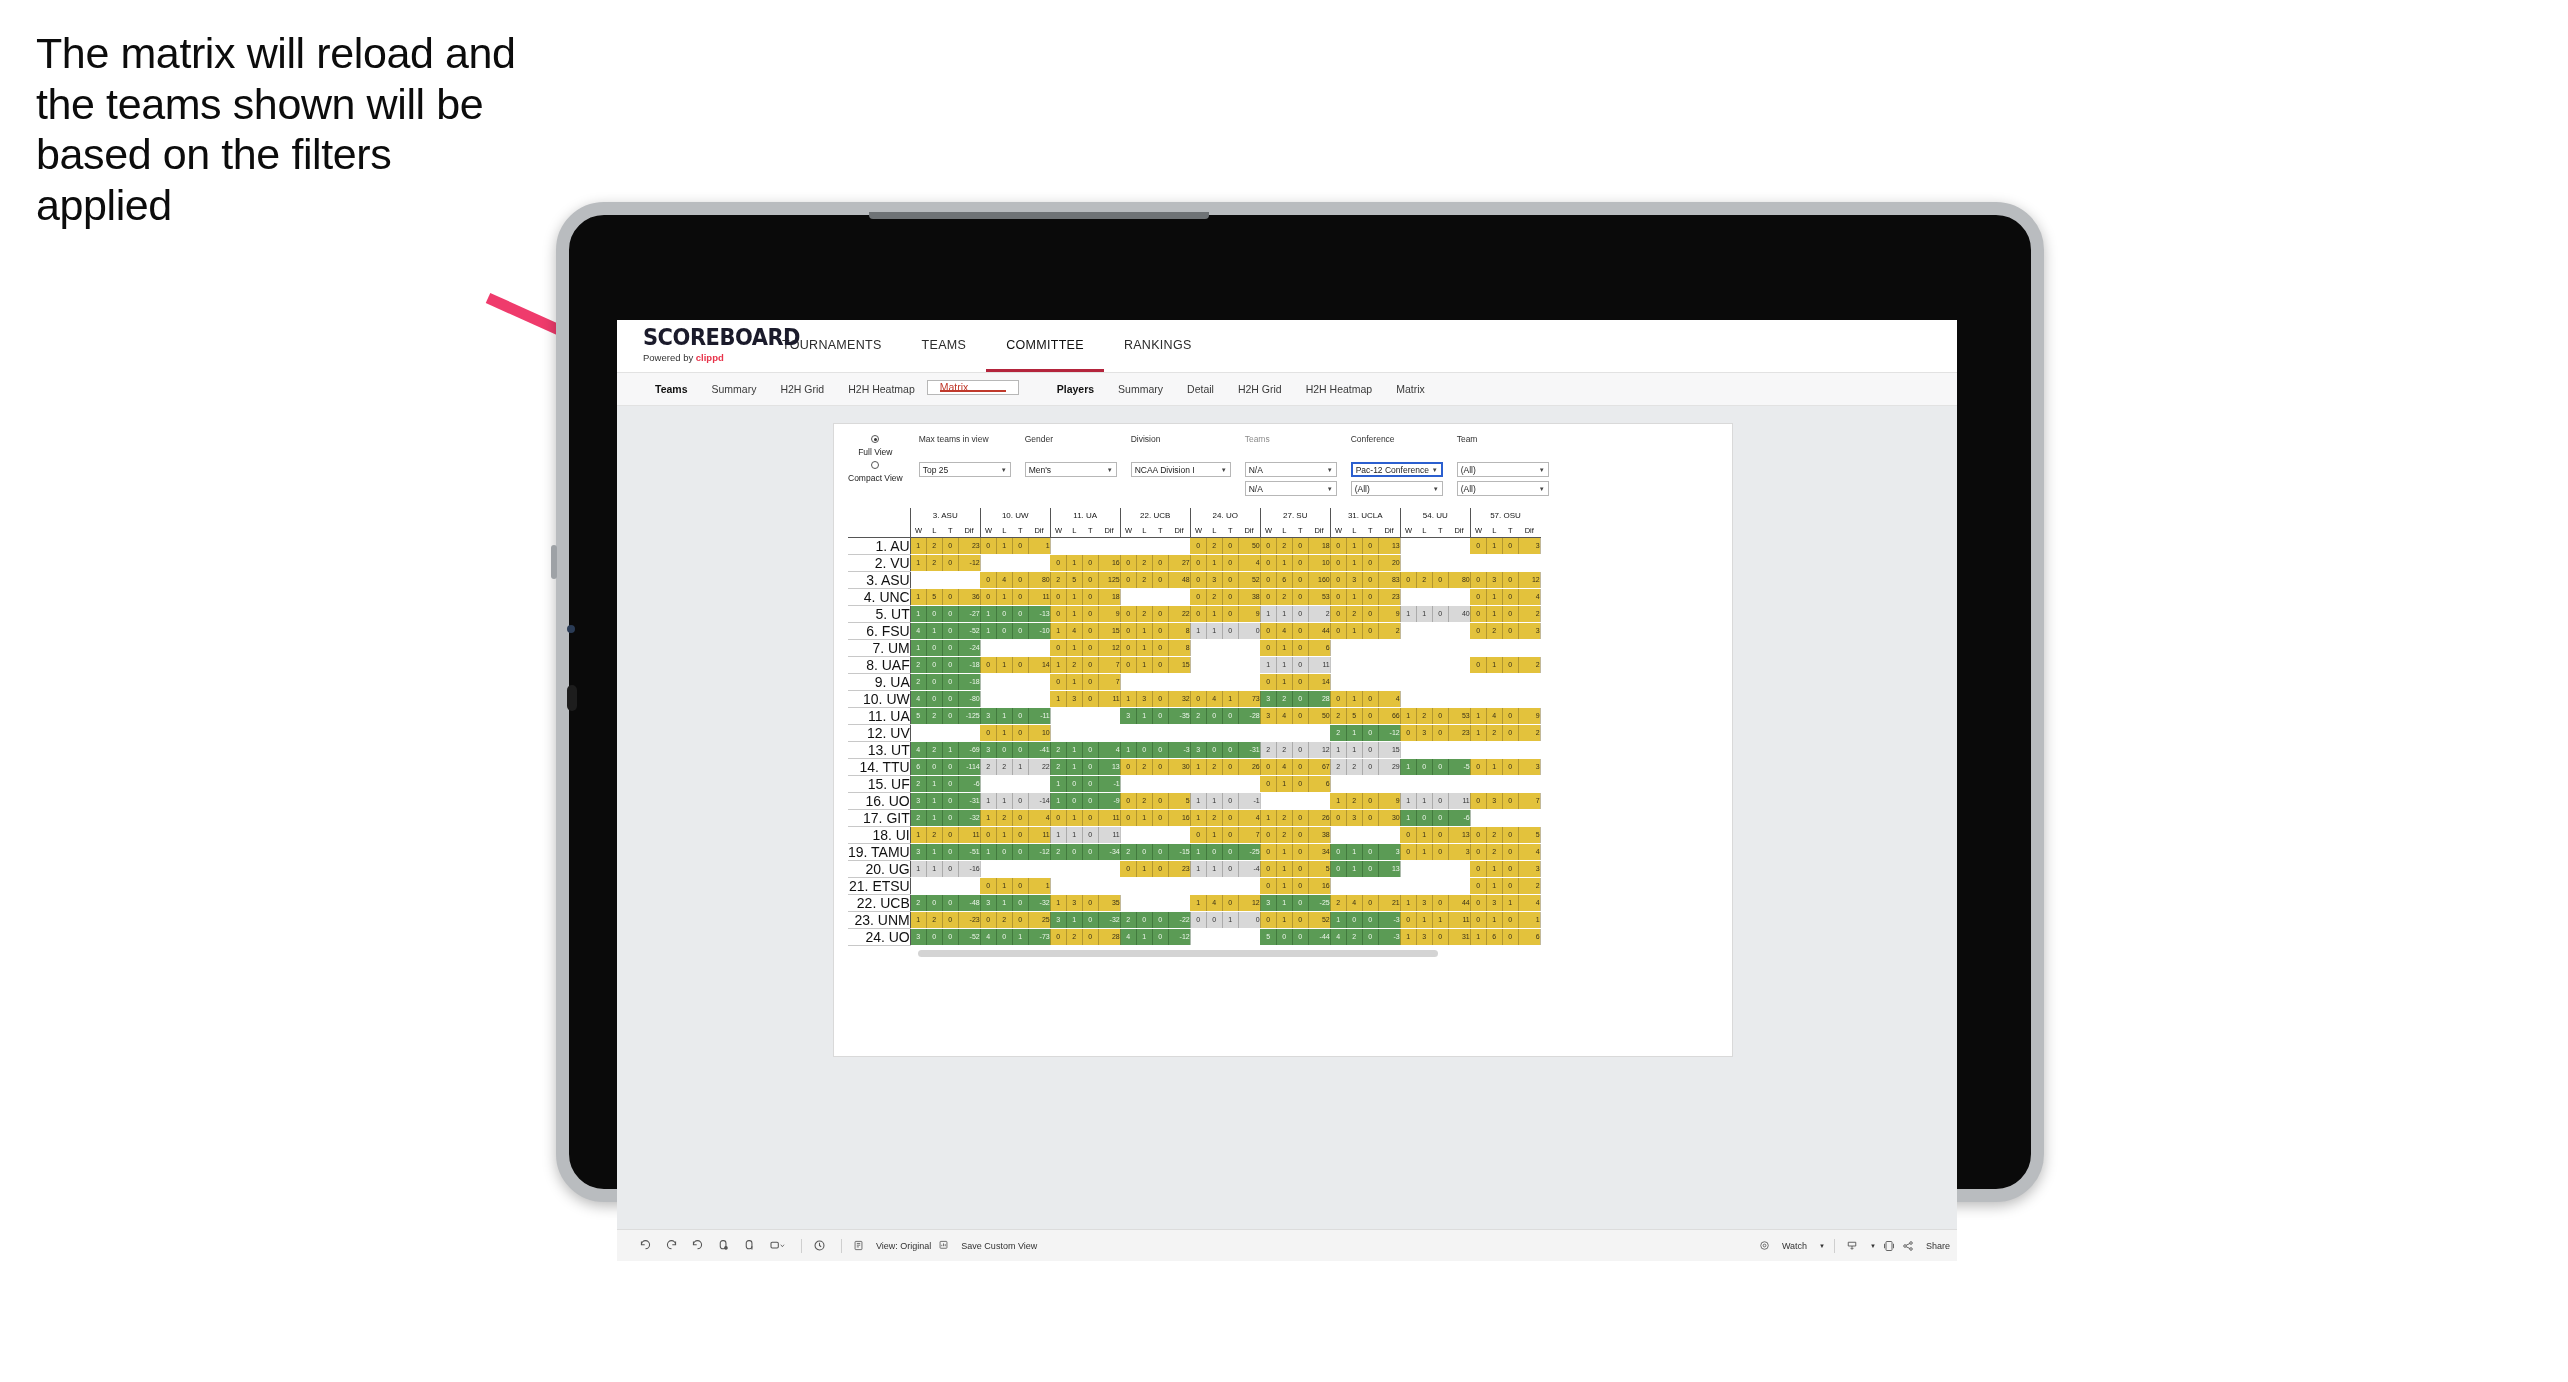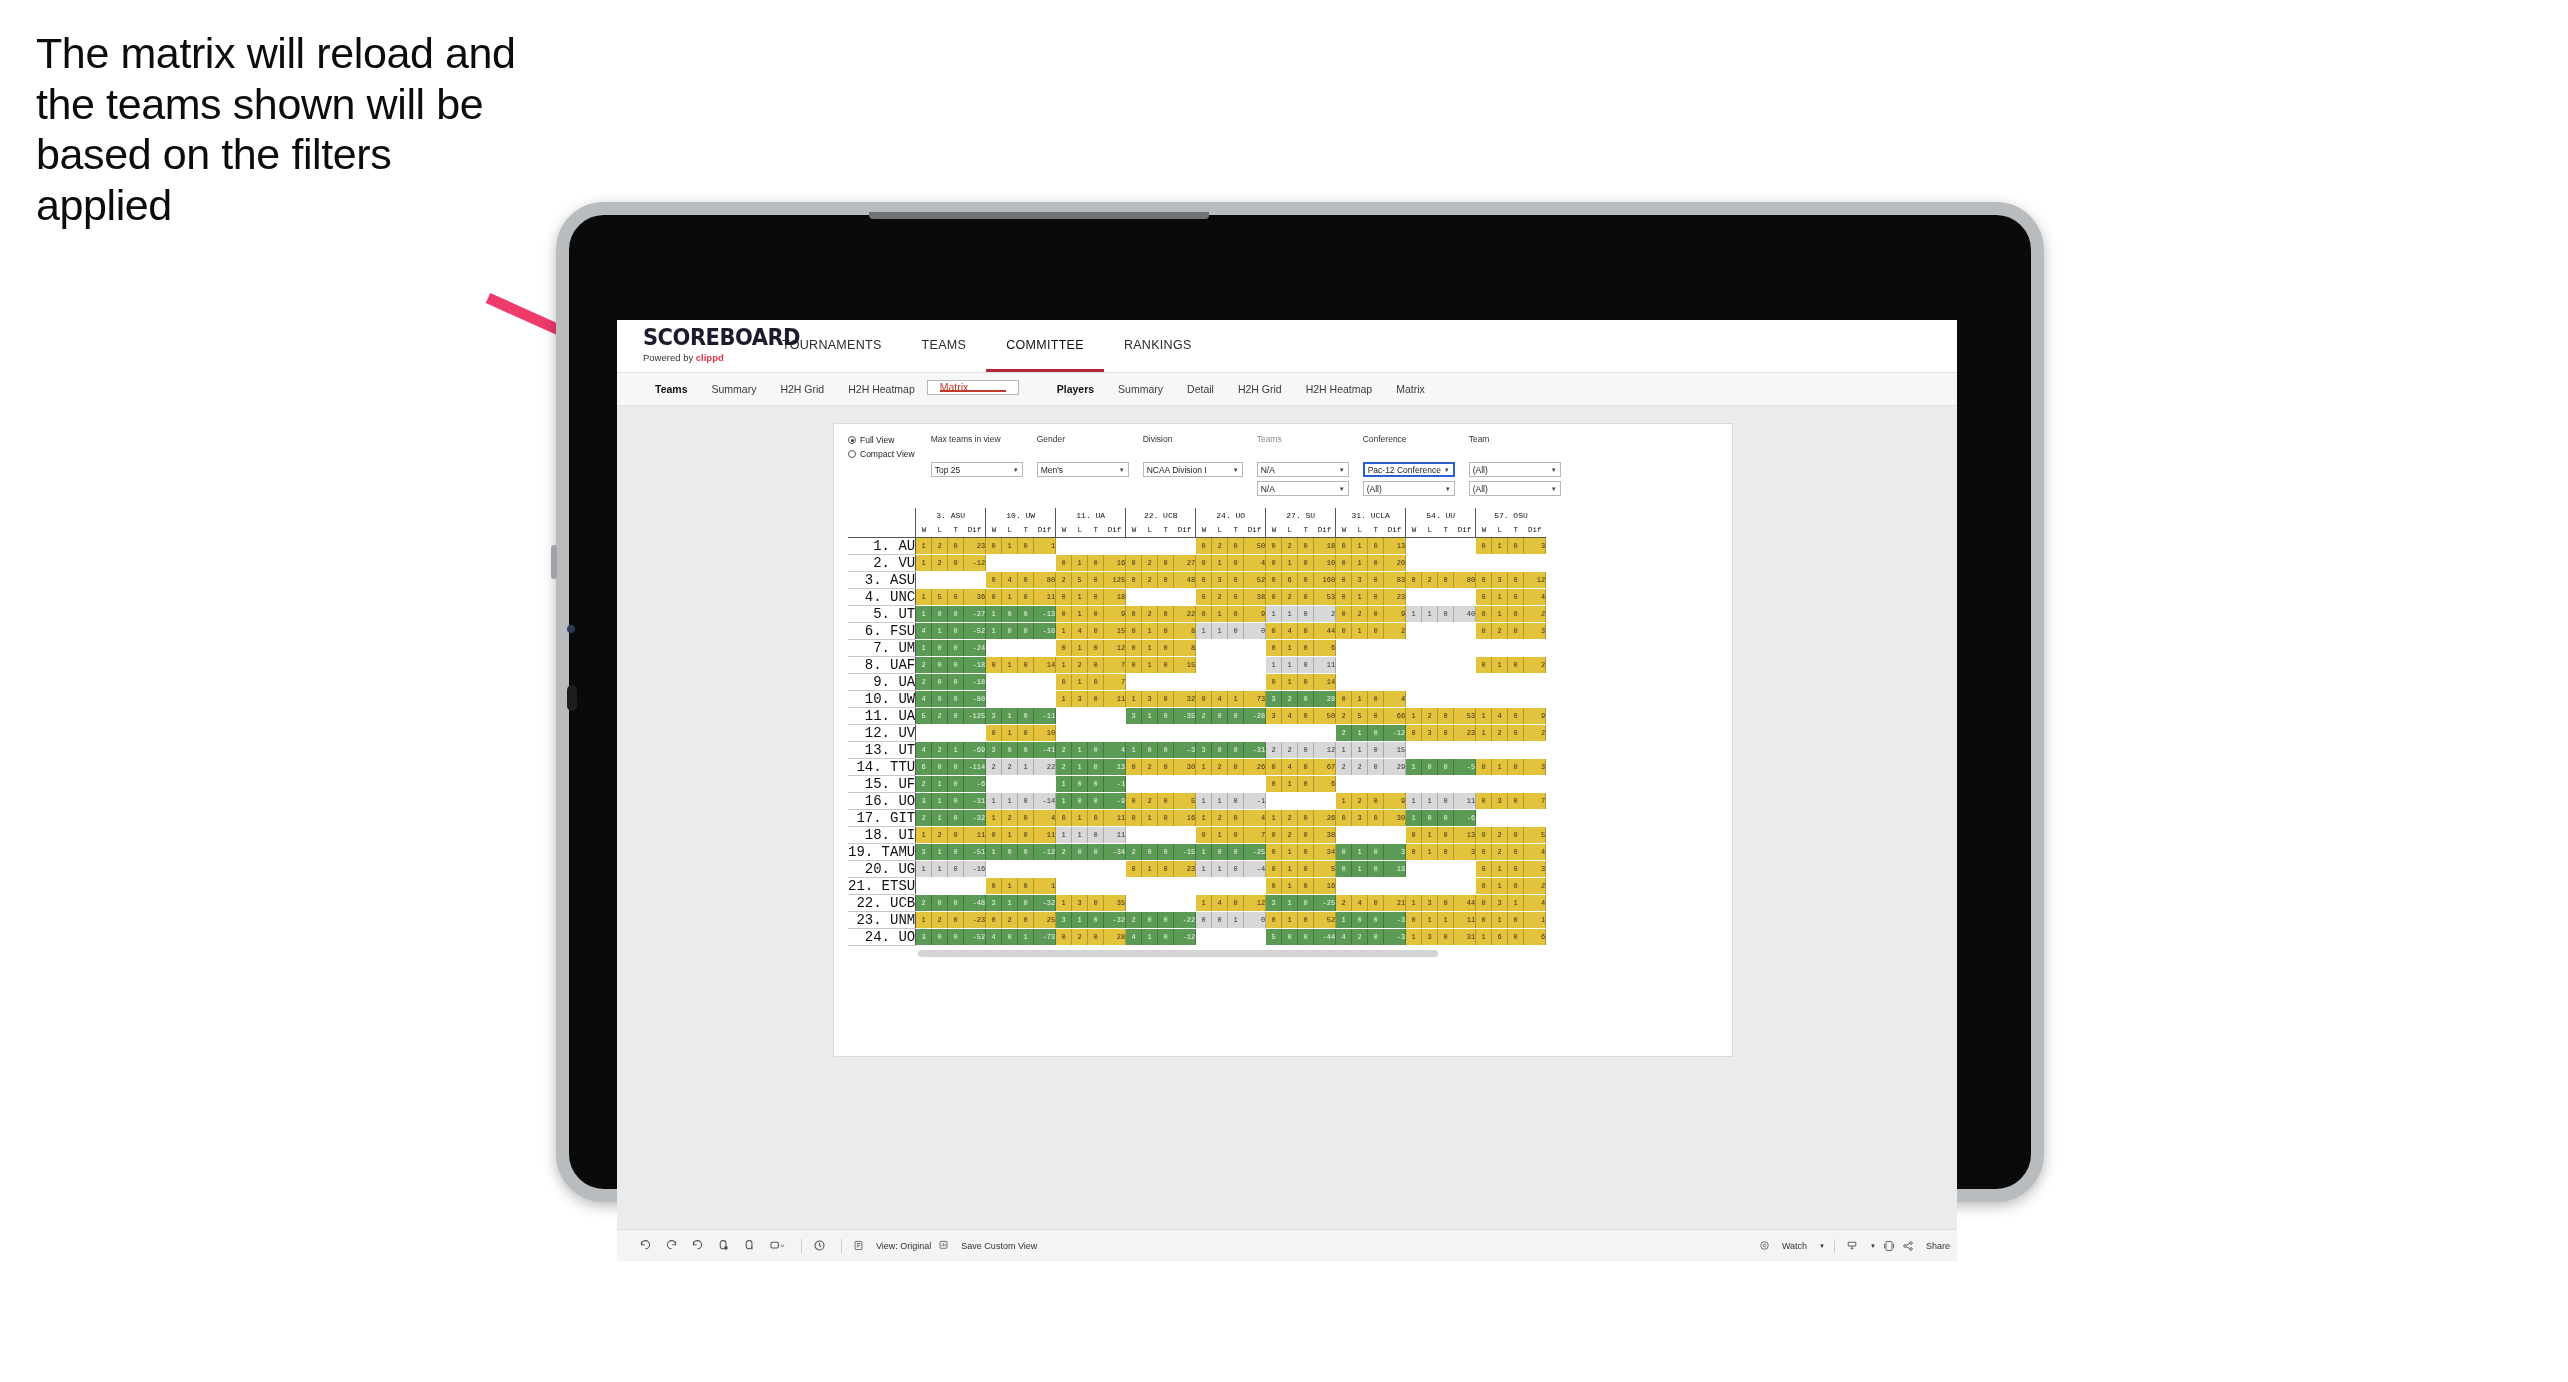--- a/index.html
+++ b/index.html
@@ -103,26 +103,26 @@
   .sel{
     width:92px;height:15px;border:1px solid #b7b7b7;background:#fff;
     font-size:8.5px;color:#222;display:flex;align-items:center;
     padding:0 3px;box-sizing:border-box;justify-content:space-between;
     margin-bottom:4px;
   }
   .sel.wide{width:100px;}
   .sel.hl{border:2px solid #2b5fcf;}
   .sel .cr{font-size:6px;color:#444;}
   .radios{margin-right:16px;padding-top:1px;}
-  .radios .r{display:flex;align-items:center;gap:4px;font-size:8.5px;color:#222;margin-bottom:4px;}
+  .radios .r{display:flex;align-items:center;gap:4px;font-size:8.5px;color:#222;margin-bottom:4px;flex-direction:column;}
   .rd{width:8px;height:8px;border:1px solid #555;border-radius:50%;box-sizing:border-box;position:relative;background:#fff;}
   .rd.on:after{content:"";position:absolute;left:1.5px;top:1.5px;width:3px;height:3px;border-radius:50%;background:#333;}
 
   
-  #matrixWrap{padding:0 4px 0 14px;font-family:Liberation Mono, monospace;}
+  #matrixWrap{padding:0 4px 0 14px;}
   table.mx{border-collapse:collapse;font-size:7.5px;color:#222;table-layout:fixed;}
   table.mx td,table.mx th{padding:0;margin:0;}
   .rowlbl{
     width:56px;text-align:right;padding-right:4px;
     border-bottom:1px solid #c8c8c8;height:14.2px;
     font-size:14px;color:#111;white-space:nowrap;background:#fff;
   }
   .teamhdr{
     text-align:center;font-size:8px;font-weight:normal;color:#111;
     border-bottom:0;height:15px;border-left:1px solid #555;

